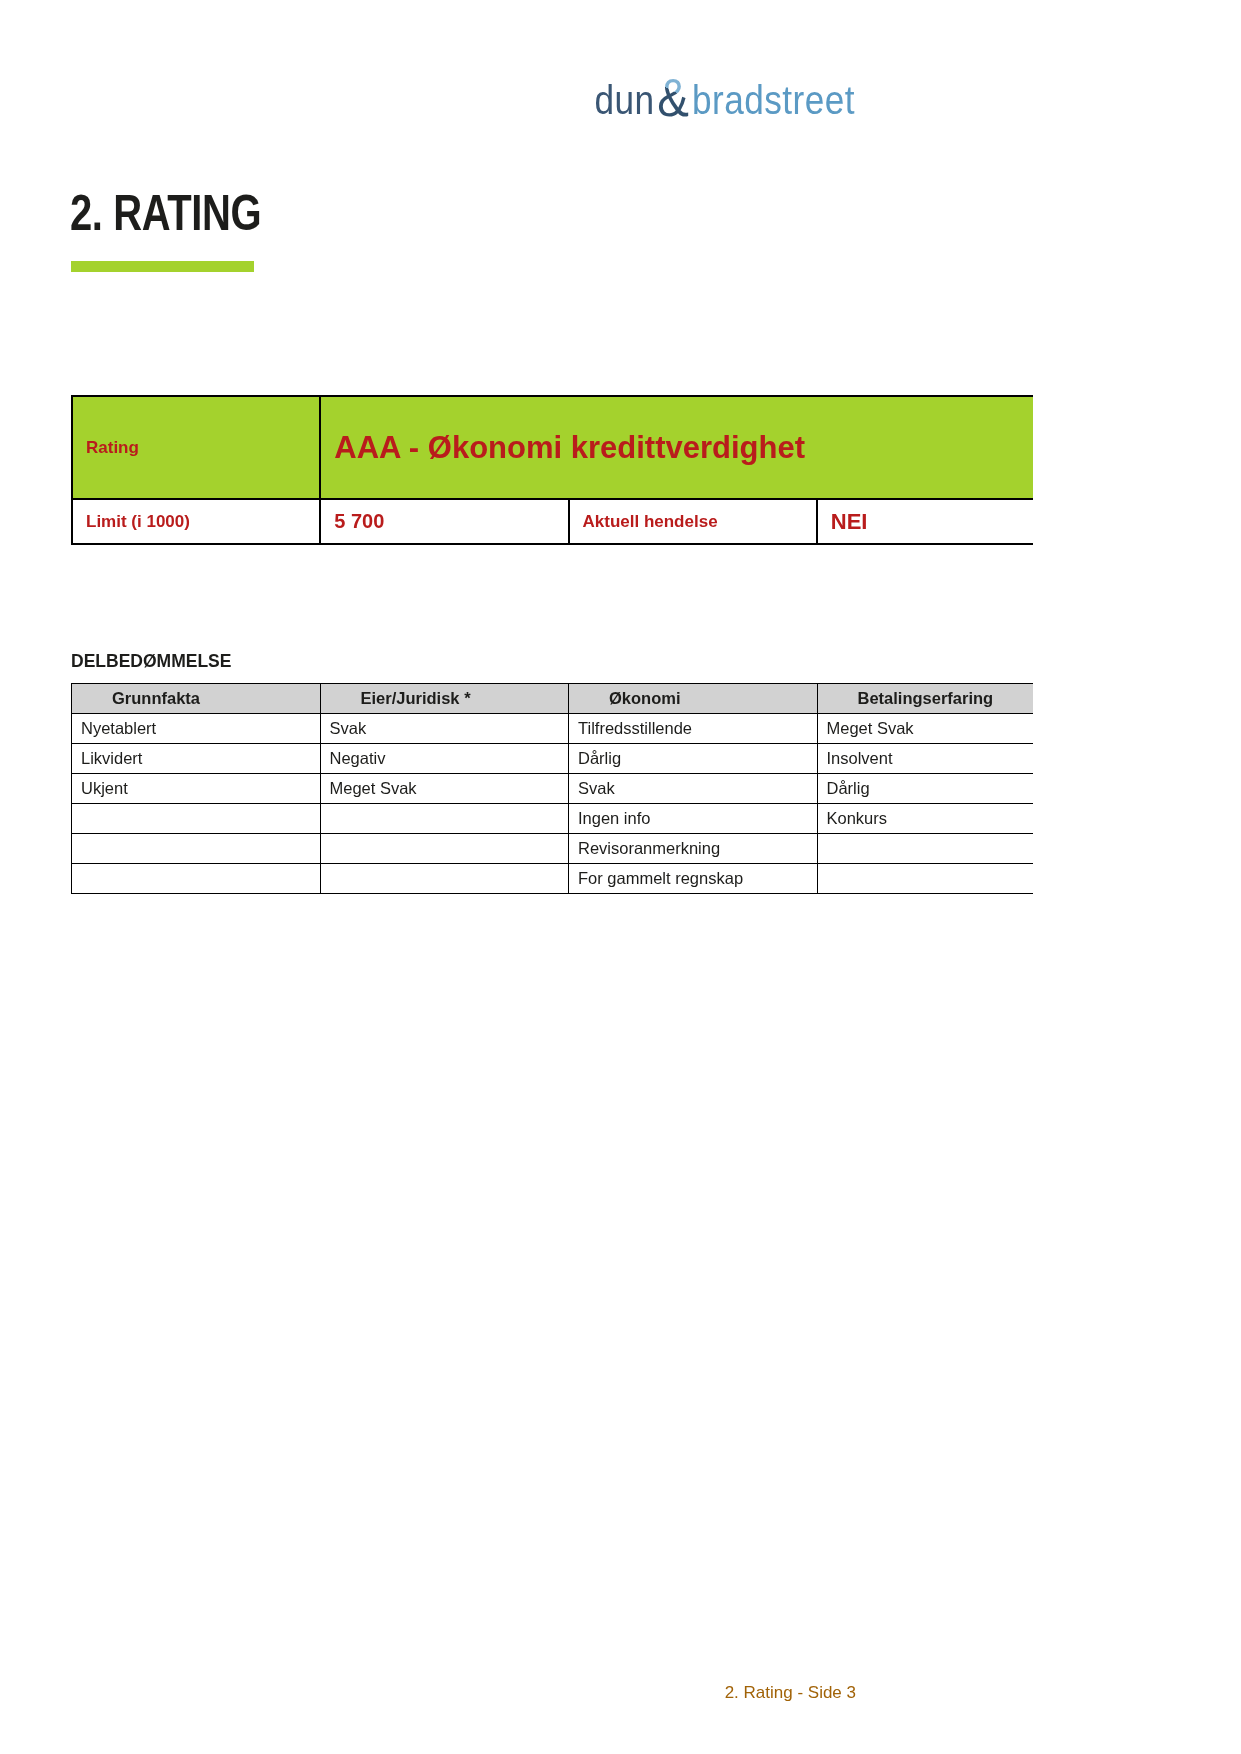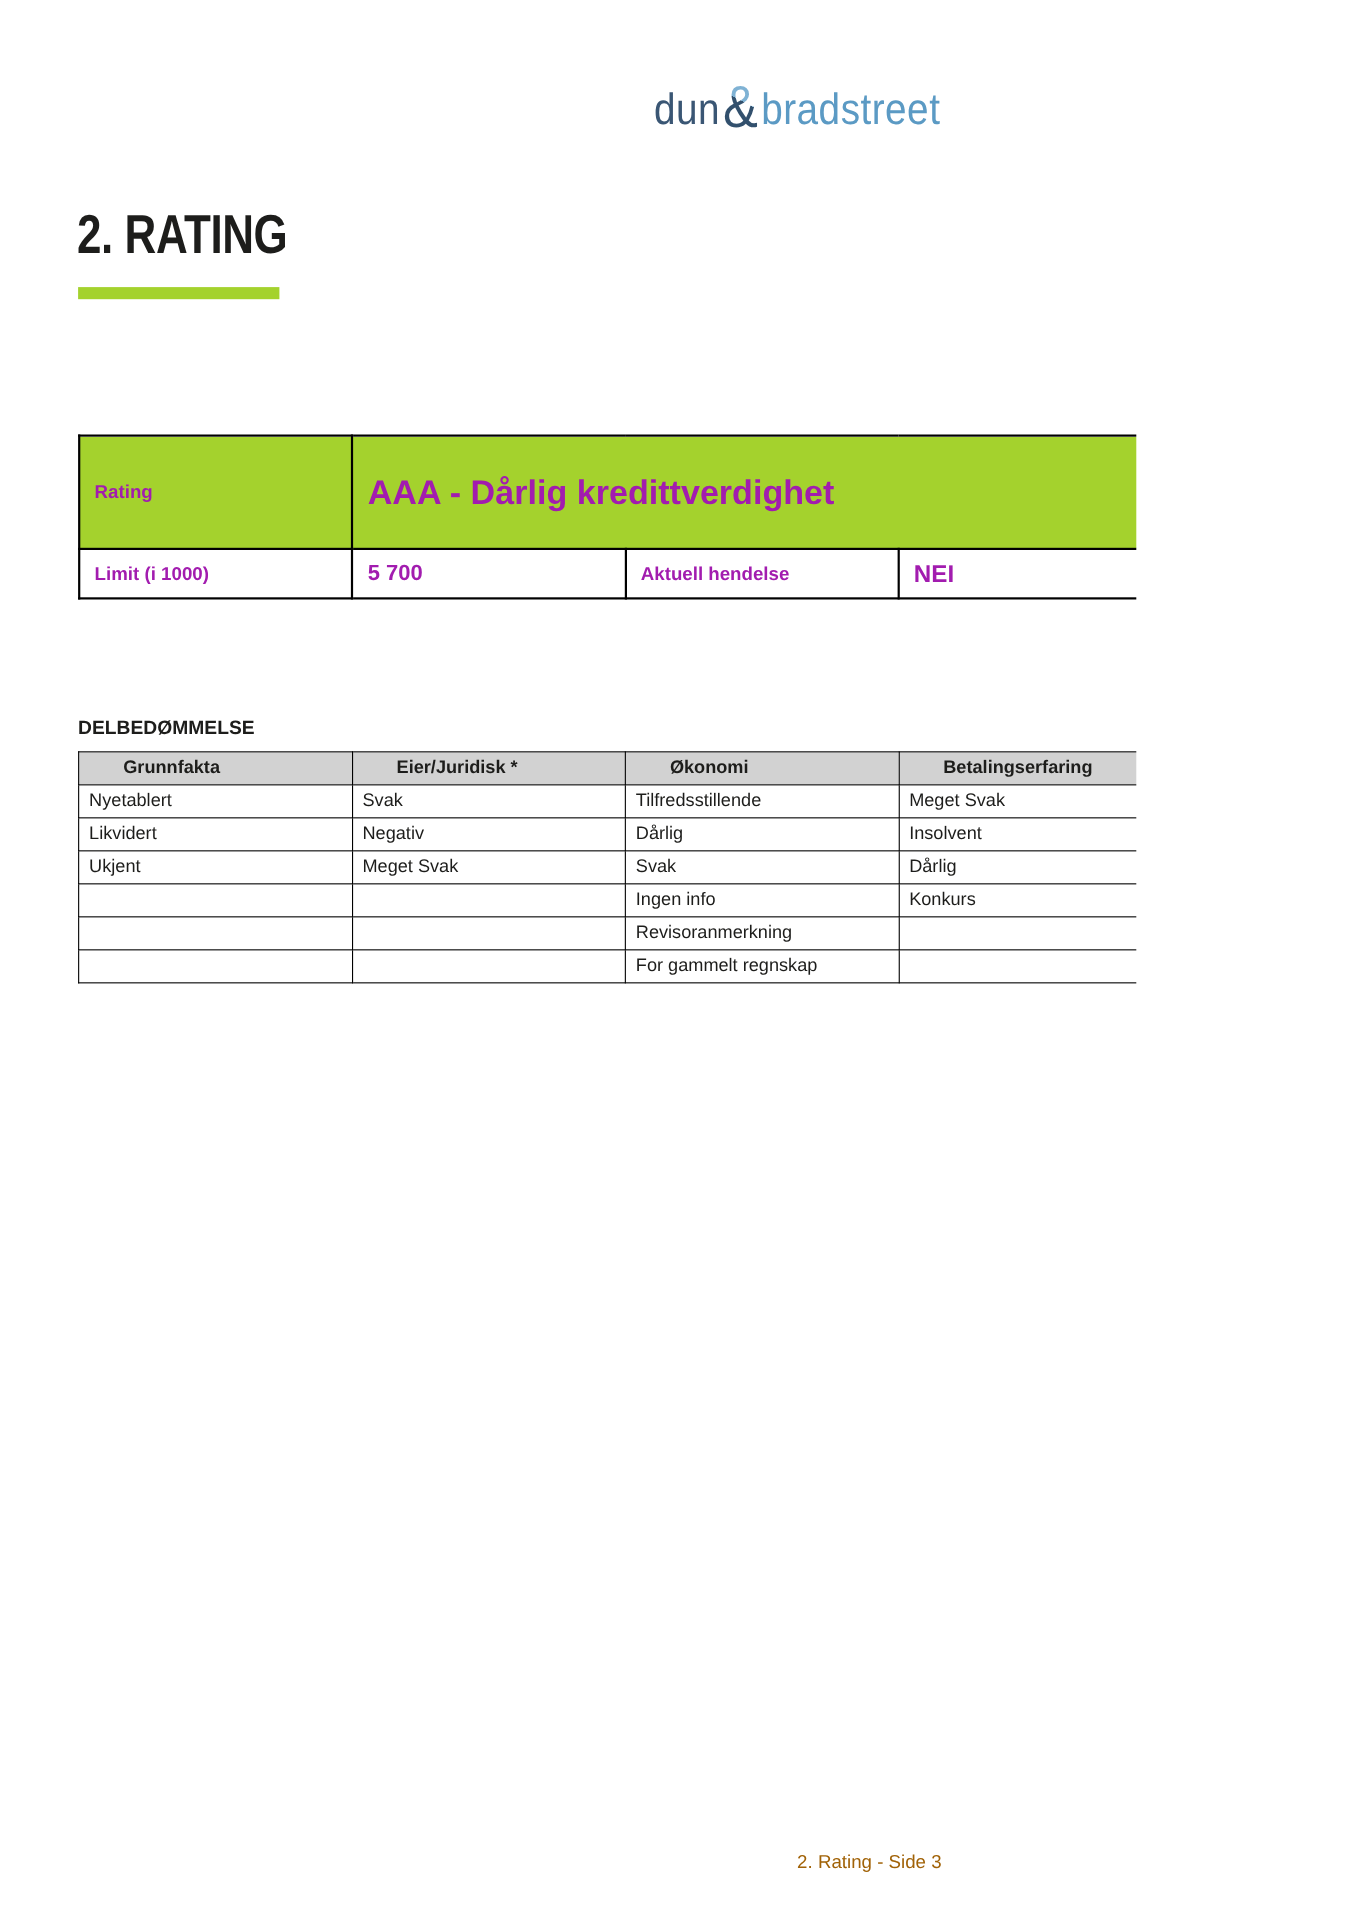--- a/index.html
+++ b/index.html
@@ -69,21 +69,21 @@
     left: 71px;
     top: 395px;
     width: 995px;
     border-collapse: collapse;
     table-layout: fixed;
   }
   table.rating td {
     border: 2px solid #000000;
     vertical-align: middle;
     padding: 0 6px 0 13px;
-    color: #a21caf;
+    color: #b91c1c;
     font-weight: bold;
     overflow: hidden;
     white-space: nowrap;
   }
   table.rating tr.rating-top td { height: 101px; background: #a4d22d; }
   .rating-label-cell  { font-size: 17px; }
   .rating-value-cell  { font-size: 31px; letter-spacing: 0; }
   table.rating tr.rating-bottom td { height: 43px; background: #ffffff; }
   .limit-label-cell { font-size: 17px; }
   .limit-value-cell { font-size: 20px; }
@@ -147,21 +147,21 @@
   <table class="rating">
     <colgroup>
         <col style="width:25%">
         <col style="width:25%">
         <col style="width:25%">
         <col style="width:25%">
       </colgroup>
     <tbody>
         <tr class="rating-top">
       <td class="rating-label-cell">Rating</td>
-      <td class="rating-value-cell" colspan="3">AAA - Dårlig kredittverdighet</td>
+      <td class="rating-value-cell" colspan="3">AAA - Økonomi kredittverdighet</td>
     </tr>
     <tr class="rating-bottom">
       <td class="limit-label-cell">Limit (i 1000)</td>
       <td class="limit-value-cell">5 700</td>
       <td class="event-label-cell">Aktuell hendelse</td>
       <td class="event-value-cell">NEI</td>
     </tr>
   </tbody>
     </table>
 

